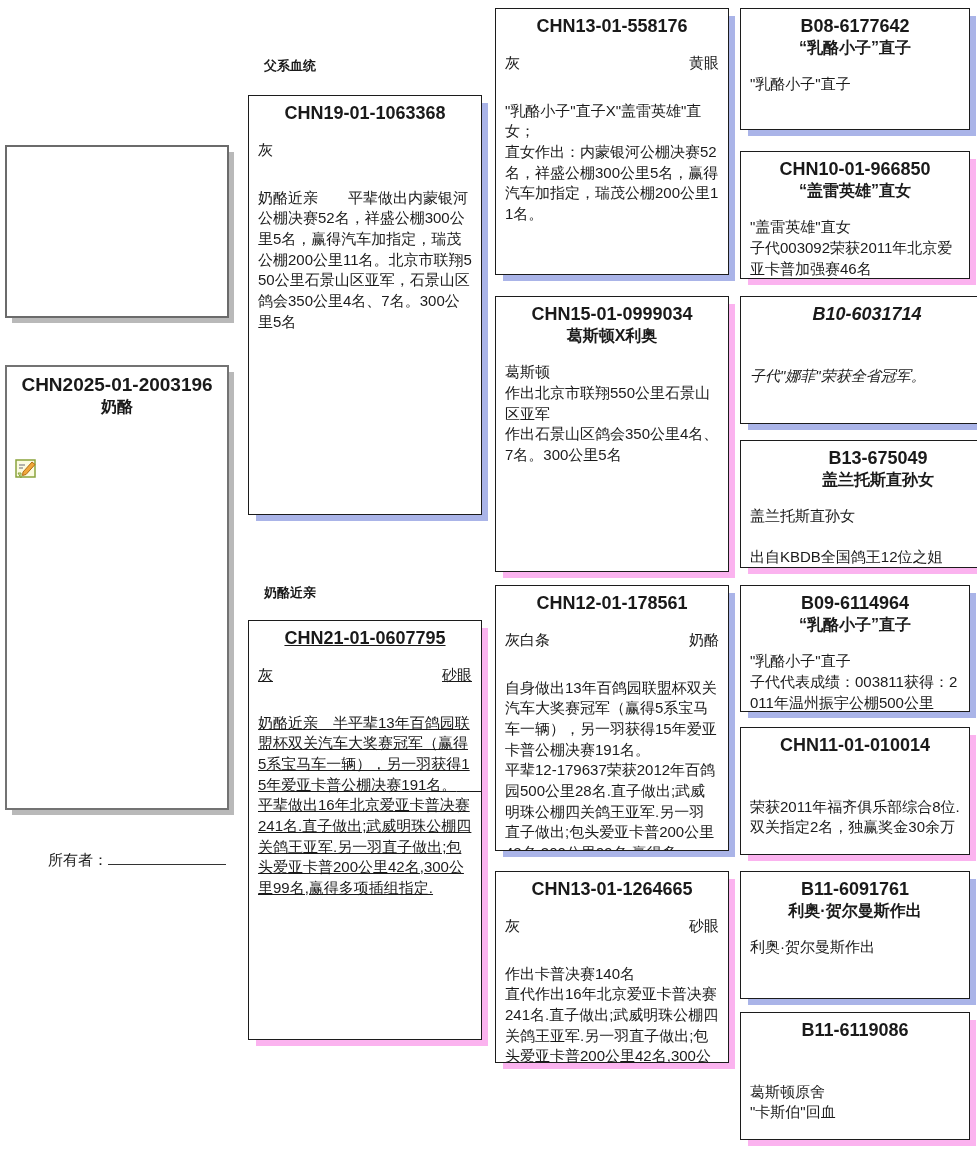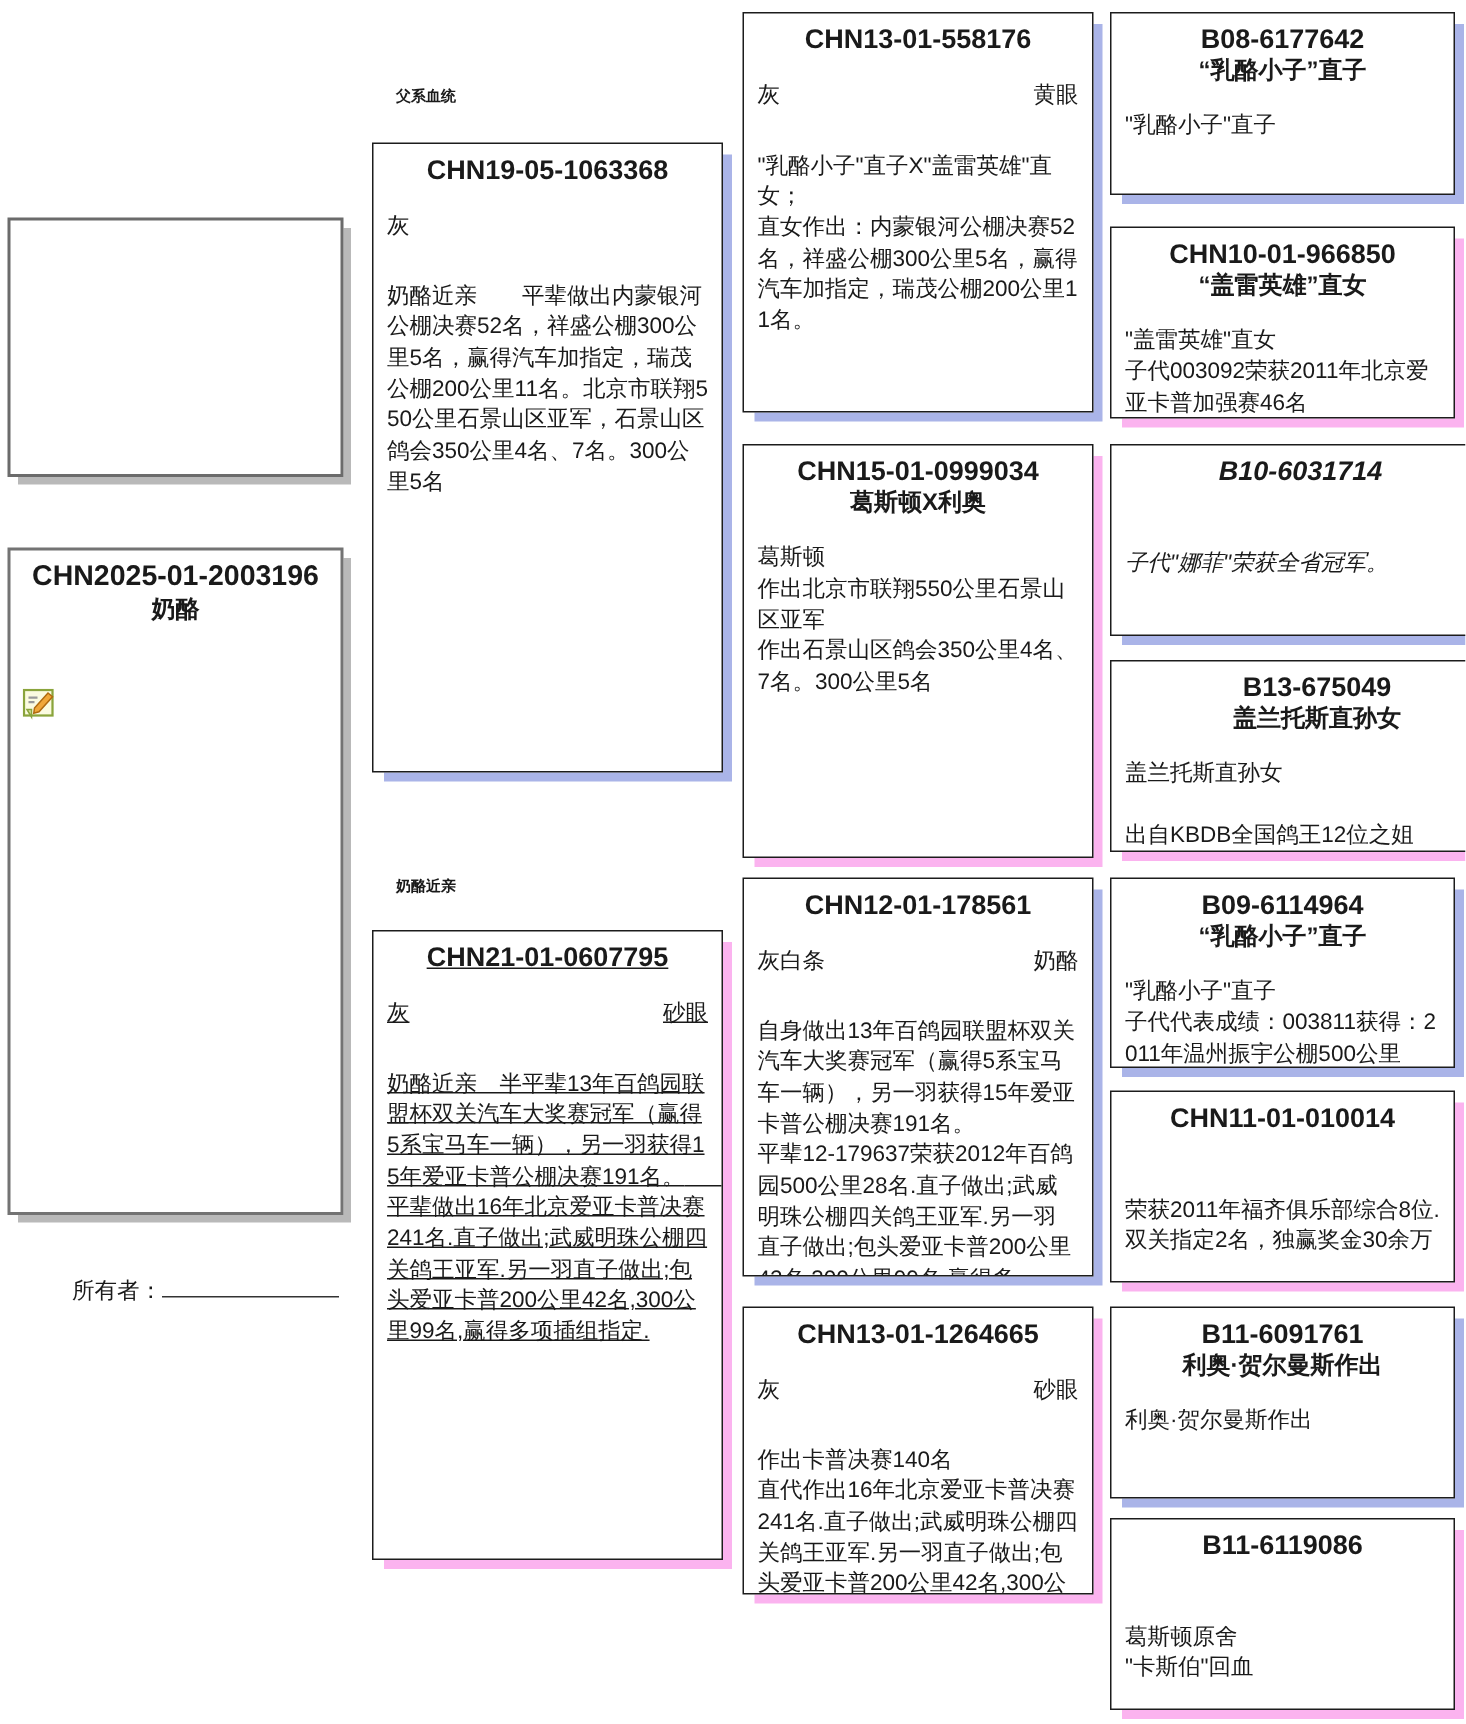--- a/index.html
+++ b/index.html
@@ -14,21 +14,21 @@
 
   .ring{font-weight:bold;font-size:18px;text-align:center;letter-spacing:0px;line-height:1.25;}
   .bname{font-weight:bold;font-size:16px;text-align:center;line-height:1.3;}
   .traits{display:flex;justify-content:space-between;font-size:15px;margin-top:16px;}
   .pbody{font-size:15px;line-height:1.38;margin-top:16px;}
   .pbody.gap-lg{margin-top:28px;}
   .pbody.gap-xl{margin-top:40px;}
   .line{white-space:pre-wrap;word-break:break-all;}
   .line.blank{height:20px;}
 
-  .blood-label{position:absolute;font-size:10px;font-weight:bold;}
+  .blood-label{position:absolute;font-size:13px;font-weight:bold;}
 
   .clip{position:absolute;left:-15px;top:-3px;width:17px;height:17px;}
   .clip svg{display:block;}
 
   #photo-box{position:absolute;left:5px;top:145px;width:224px;height:173px;
              border:2px solid #6b6b6b;background:#fff;box-sizing:border-box;}
   #subject-box{left:5px;top:365px;width:224px;height:445px;border:2px solid #737373;}
   #subject-box .ring{font-size:19px;}
   #note-icon{position:absolute;left:8px;top:92px;width:24px;height:22px;}
 
@@ -80,21 +80,21 @@
   <div class="blood-label" style="left:264px;top:57px;">父系血统</div>
   <div class="blood-label" style="left:264px;top:584px;">奶酪近亲</div>
 
   <div id="box-father" class="pbox shadow-blue">
     <span class="clip">
         <svg width="17" height="17" viewBox="0 0 17 17">
           <path d="M4 10 L10 3 L14 6 L11 13 L5 14 Z" fill="#f2f2f2" stroke="#8b8b8b" stroke-width="1.2"></path>
           <path d="M4 10 L1.5 14.5" stroke="#8b8b8b" stroke-width="1.4"></path>
         </svg>
       </span>
-    <div class="ring">CHN19-05-1063368</div>
+    <div class="ring">CHN19-01-1063368</div>
     <div class="traits">
       <span>灰</span>
       <span></span>
     </div>
     <div class="pbody gap-lg">
         <div class="line">奶酪近亲　　平辈做出内蒙银河公棚决赛52名，祥盛公棚300公里5名，赢得汽车加指定，瑞茂公棚200公里11名。北京市联翔550公里石景山区亚军，石景山区鸽会350公里4名、7名。300公里5名</div>
       </div>
   </div>
 
   <div id="box-mother" class="pbox shadow-pink">

